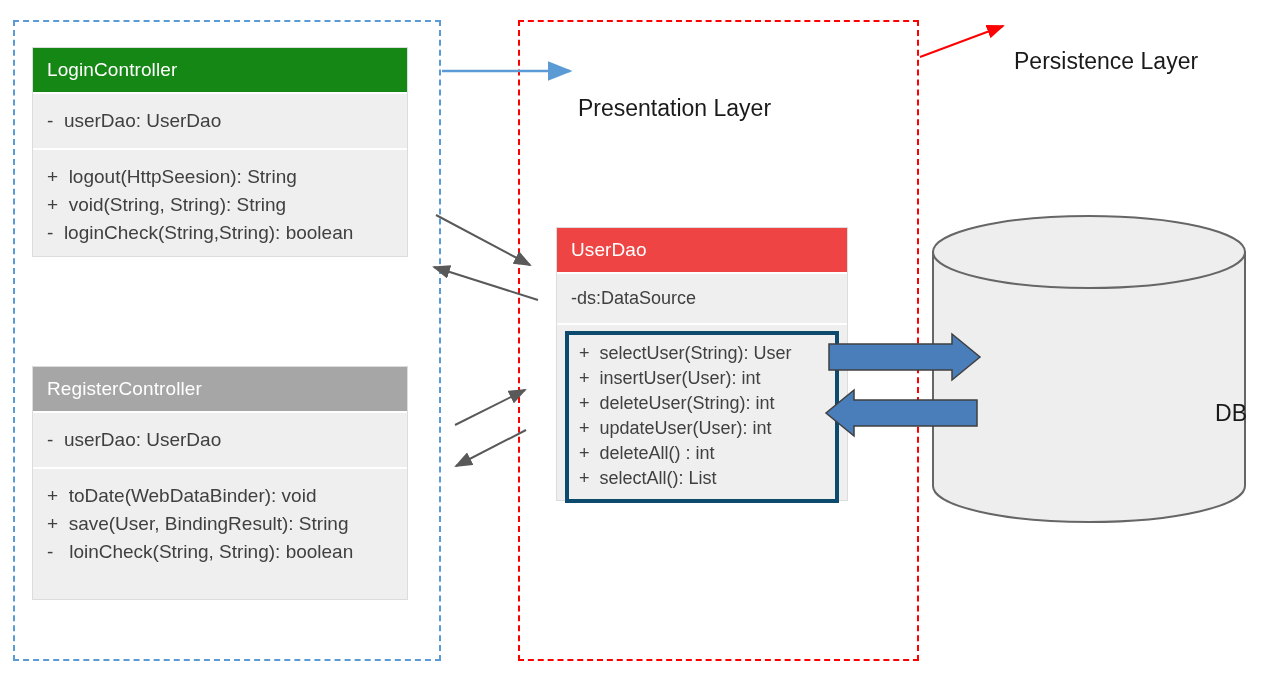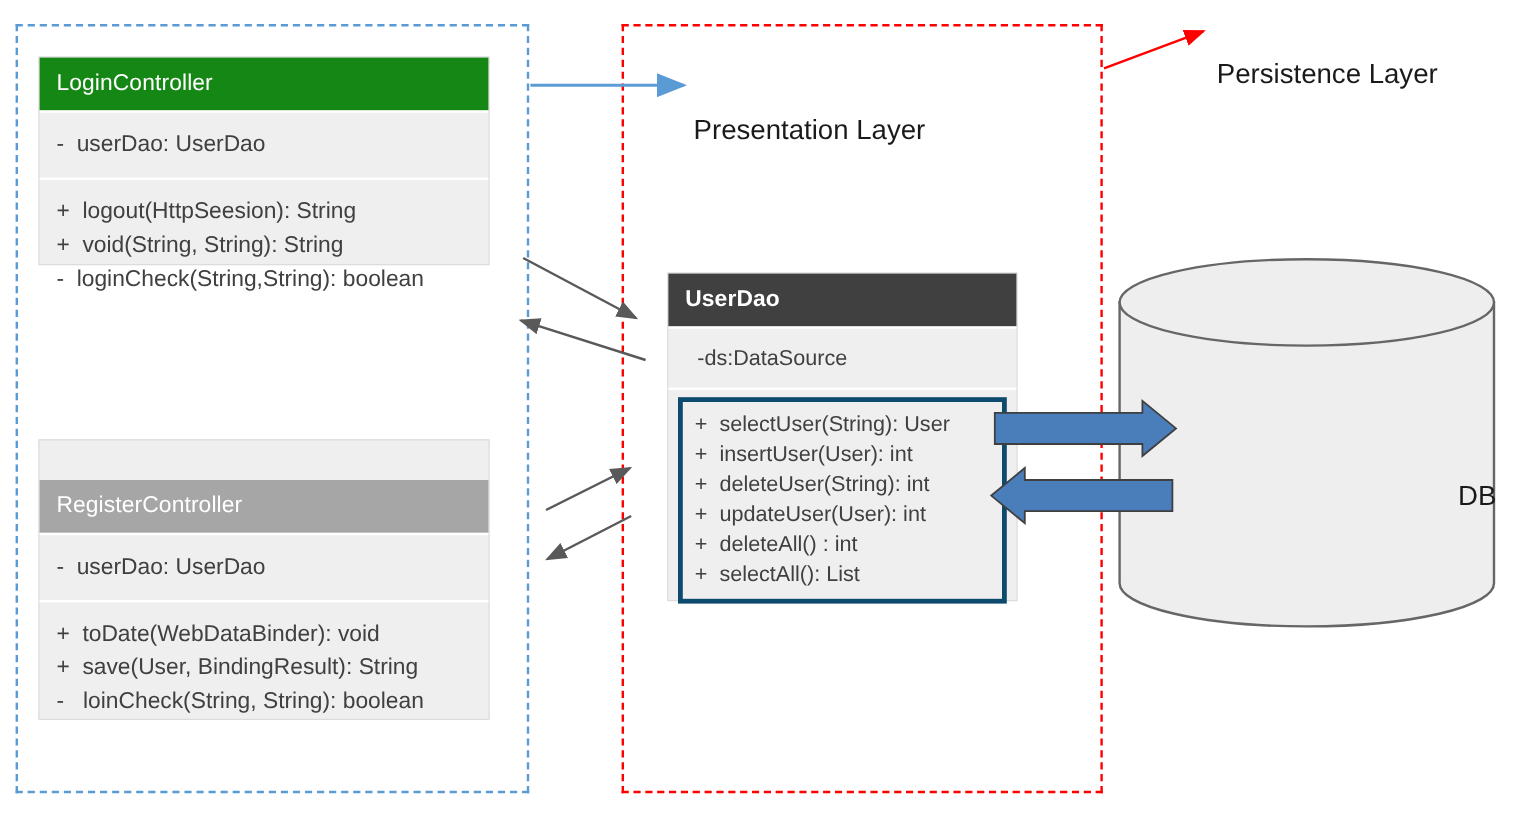--- a/index.html
+++ b/index.html
@@ -52,29 +52,29 @@
     padding: 13px 14px;
     border-top: 2px solid #FFFFFF;
   }
   .uml-row {
     font-size: 19px;
     color: #404040;
     line-height: 28px;
     white-space: pre;
   }
 
-  #login-controller { left: 32px; top: 47px; width: 376px; height: 174px; }
+  #login-controller { left: 32px; top: 47px; width: 376px; height: 210px; }
   #login-controller .uml-header { background: #148714; }
 
   #register-controller { left: 32px; top: 366px; width: 376px; height: 234px; }
-  #register-controller .uml-header { background: #A6A6A6; margin-top: 33px; }
+  #register-controller .uml-header { background: #A6A6A6; }
 
   #user-dao { left: 556px; top: 227px; width: 292px; height: 274px; }
-  #user-dao .uml-header { background: #404040; font-weight: bold; }
-  #user-dao .uml-compartment.fields { padding: 12px 24px; }
+  #user-dao .uml-header { background: #ef4444; }
+  #user-dao .uml-compartment.fields { padding: 12px 14px; }
   #user-dao .uml-compartment.methods {
     padding: 6px 8px 8px 8px;
   }
   #user-dao .methods-inner {
     border: 4px solid #0c4a6e;
     padding: 6px 8px 8px 10px;
   }
   #user-dao .uml-row { font-size: 18px; line-height: 25px; }
 
   

